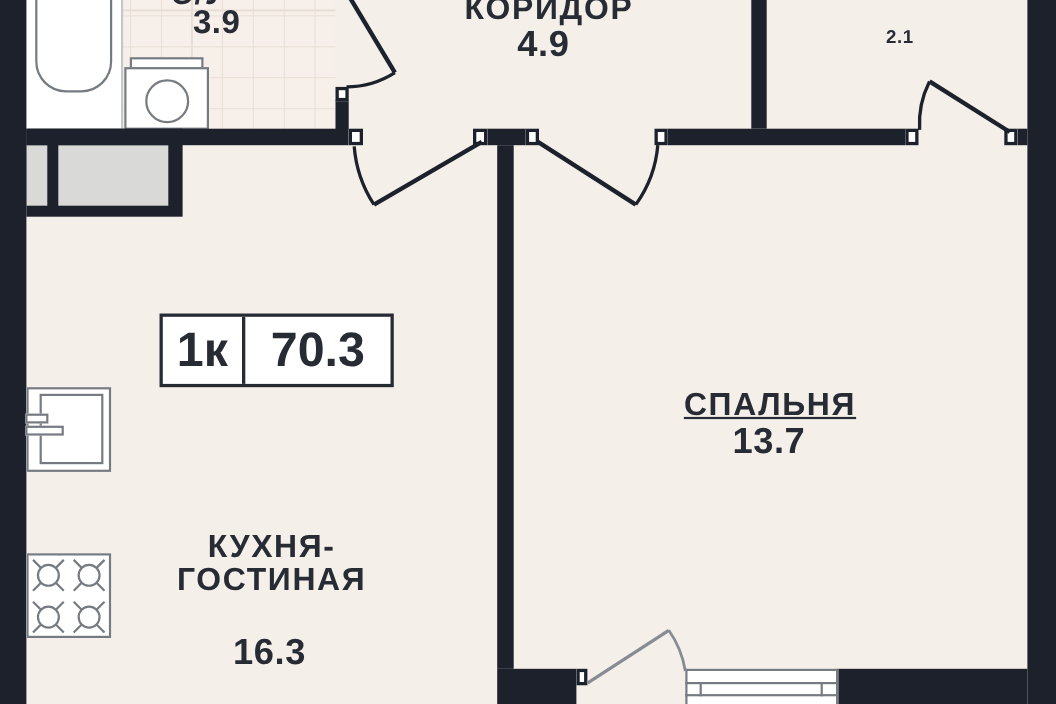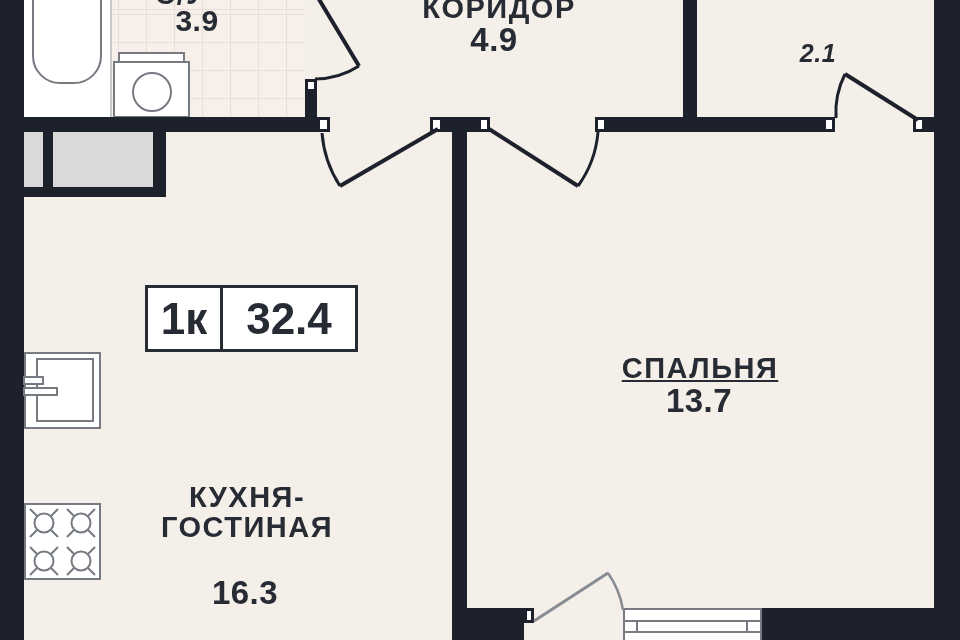--- a/index.html
+++ b/index.html
@@ -135,28 +135,28 @@
         <circle cx="81" cy="561" r="9.5" fill="#ffffff"></circle>
     </g>
   </svg>
 
   <div class="room-label rname" style="left:180px;top:-20px;font-size:28px;">С/У</div>
   <div class="room-label rarea" style="left:197px;top:5px;font-size:30px;">3.9</div>
 
   <div class="room-label rname" style="left:499px;top:-7px;">КОРИДОР</div>
   <div class="room-label rarea" style="left:494px;top:23px;">4.9</div>
 
-  <div class="room-label rarea" style="left:818px;top:40px;font-size:25px;font-style:italic;">2.1</div>
+  <div class="room-label rarea" style="left:818px;top:25px;font-size:17px;">2.1</div>
 
   <div class="room-label rname" style="left:700px;top:353px;text-decoration:underline;">СПАЛЬНЯ</div>
   <div class="room-label rarea" style="left:699px;top:384px;">13.7</div>
 
   <div class="room-label rname" style="left:247px;top:512px;">ГОСТИНАЯ</div>
   <div class="room-label rname" style="left:247px;top:482px;">КУХНЯ-</div>
   <div class="room-label rarea" style="left:245px;top:543px;margin-top:33px;">16.3</div>
 
   <div id="badge">
     <div class="cell c1">1к</div>
     <div class="sep"></div>
-    <div class="cell c2">32.4</div>
+    <div class="cell c2">70.3</div>
   </div>
 
 </div>
 
 </body></html>

